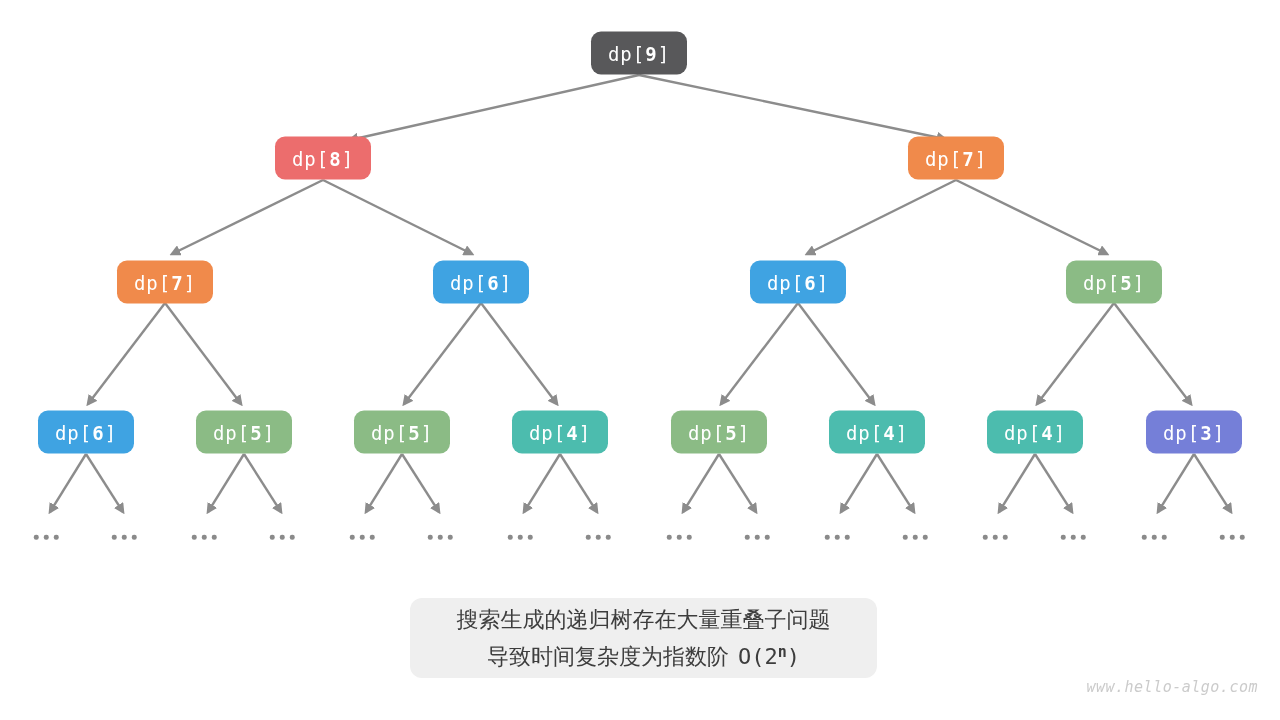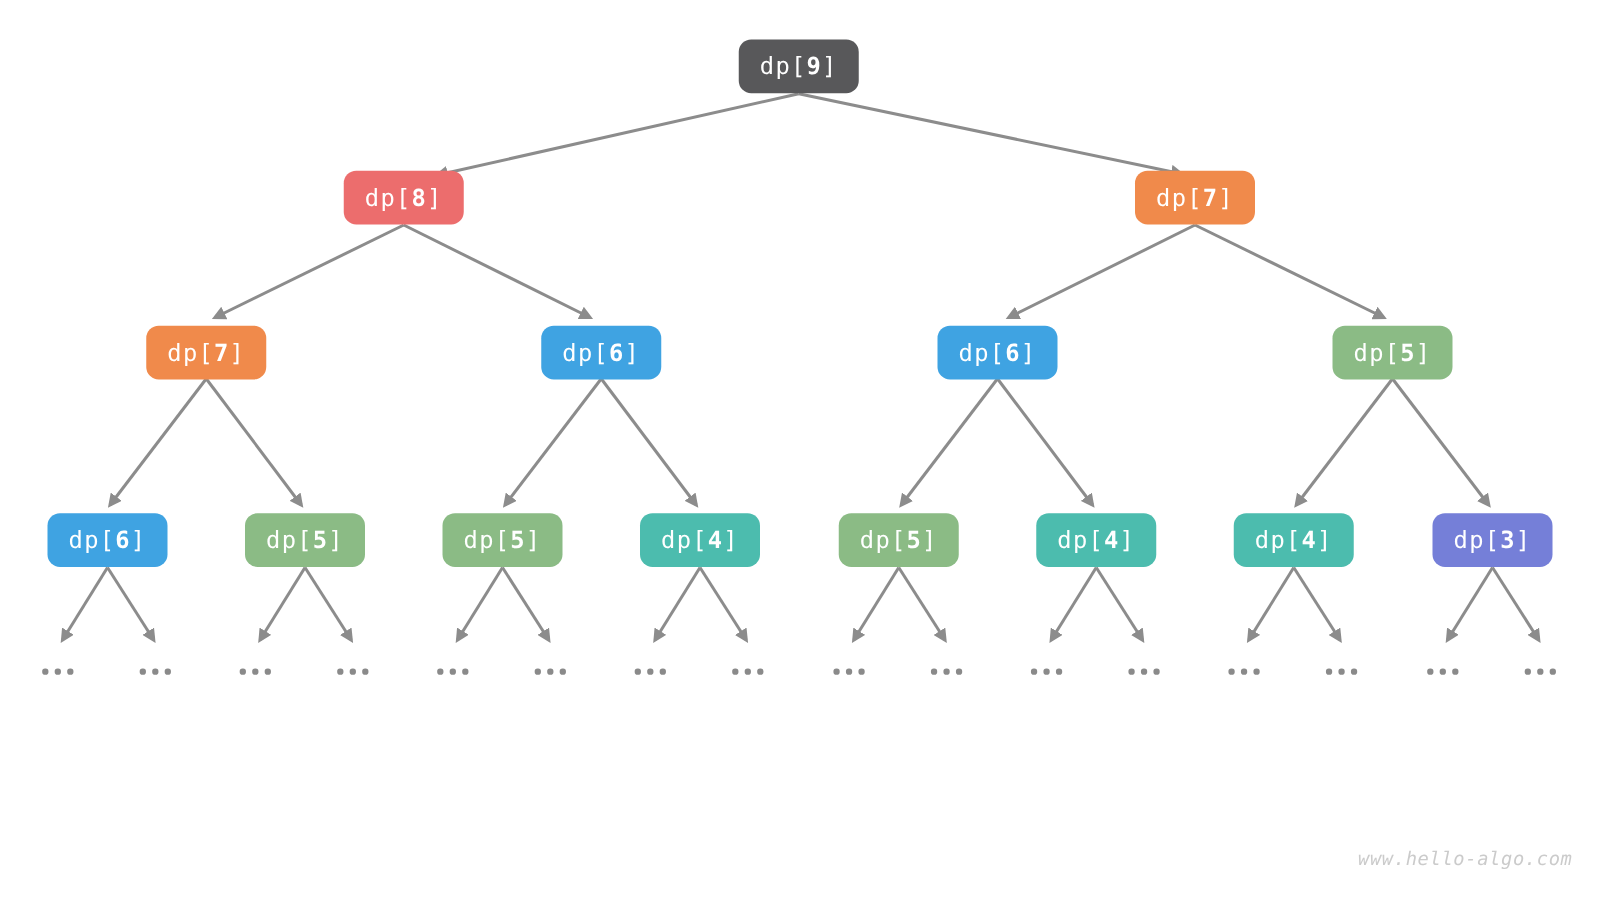--- a/index.html
+++ b/index.html
@@ -248,16 +248,22 @@
         <span class="dot"></span>
         <span class="dot"></span>
       </div>
       <div class="dots" style="left: 1232px;">
         <span class="dot"></span>
         <span class="dot"></span>
         <span class="dot"></span>
       </div>
     </div>
 
+  <div class="caption">
+    <div class="row">搜索生成的递归树存在大量重叠子问题</div>
+    <div class="row">
+      <span>导致时间复杂度为指数阶</span><span class="formula"><span>O(2</span><span class="sup">n</span><span>)</span></span>
+    </div>
+  </div>
 
   <div class="watermark">www.hello-algo.com</div>
 
 </div>
 
 </body></html>

